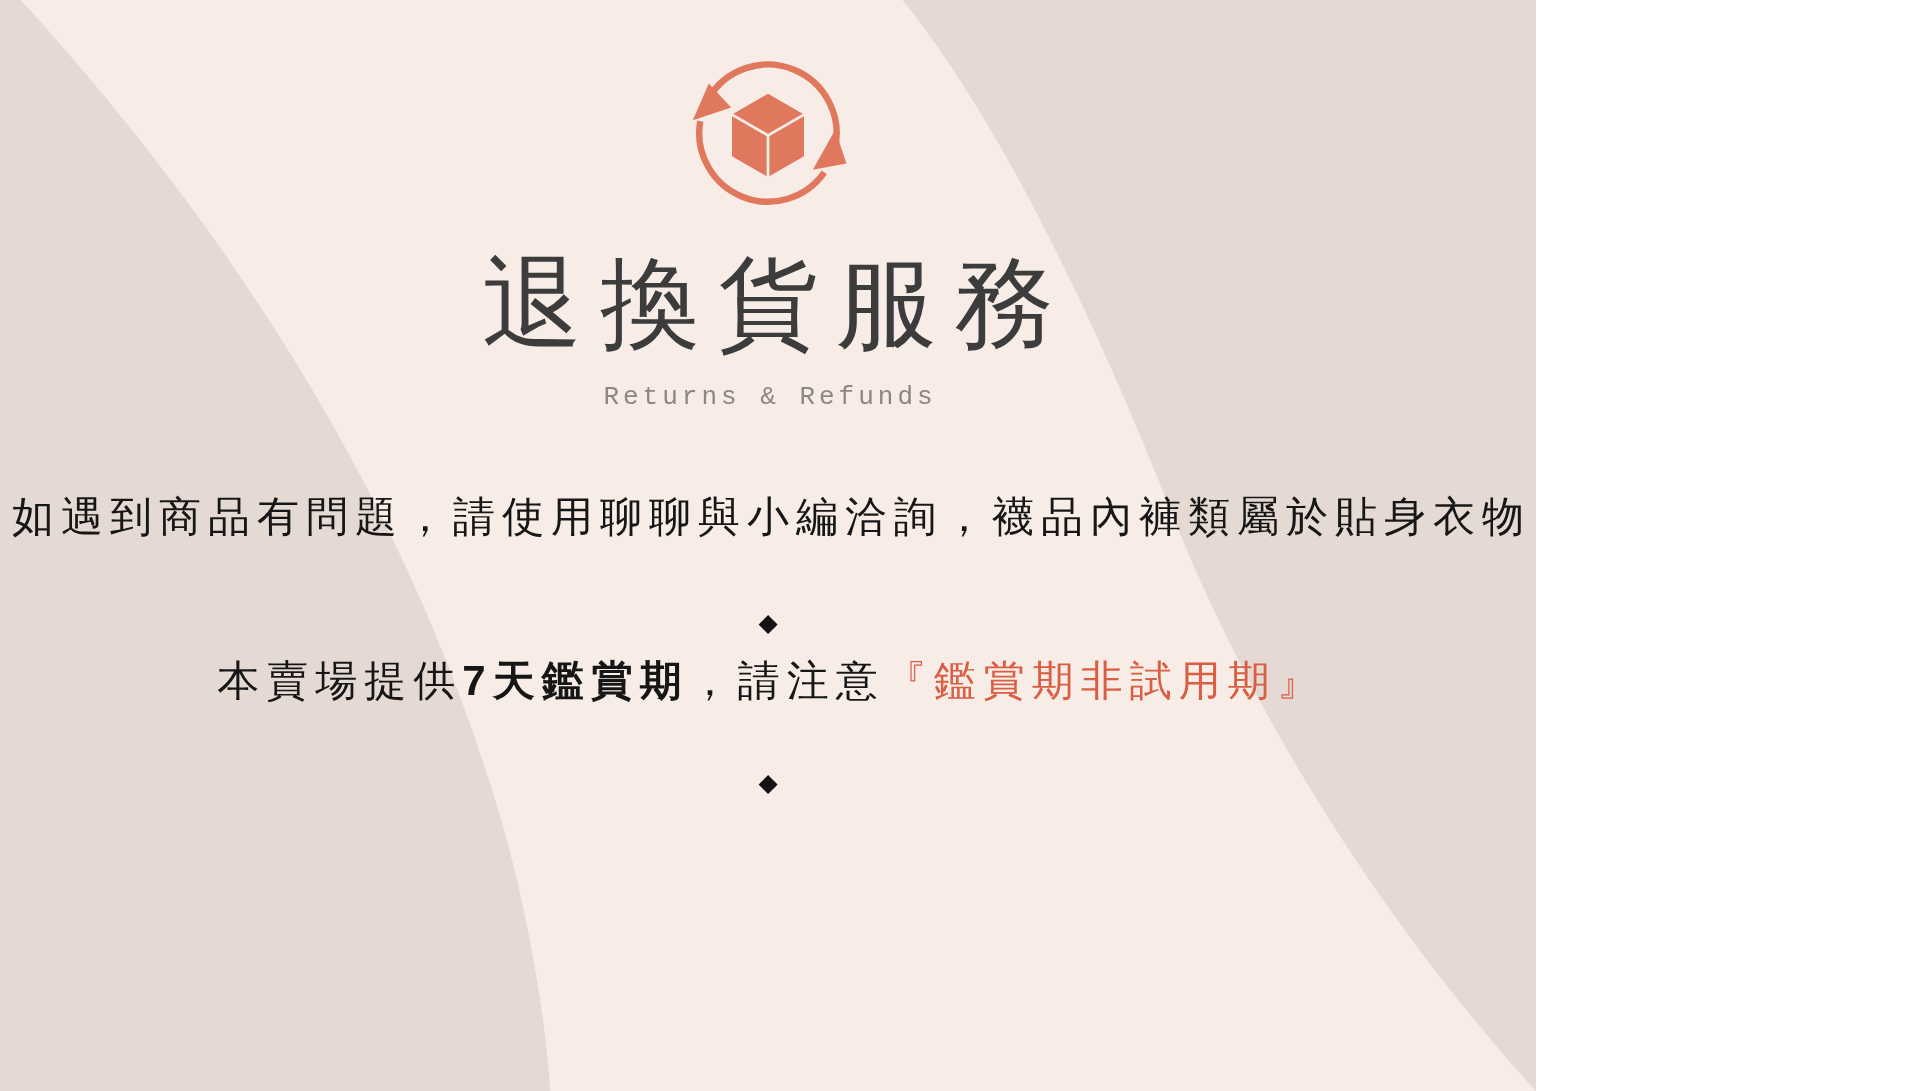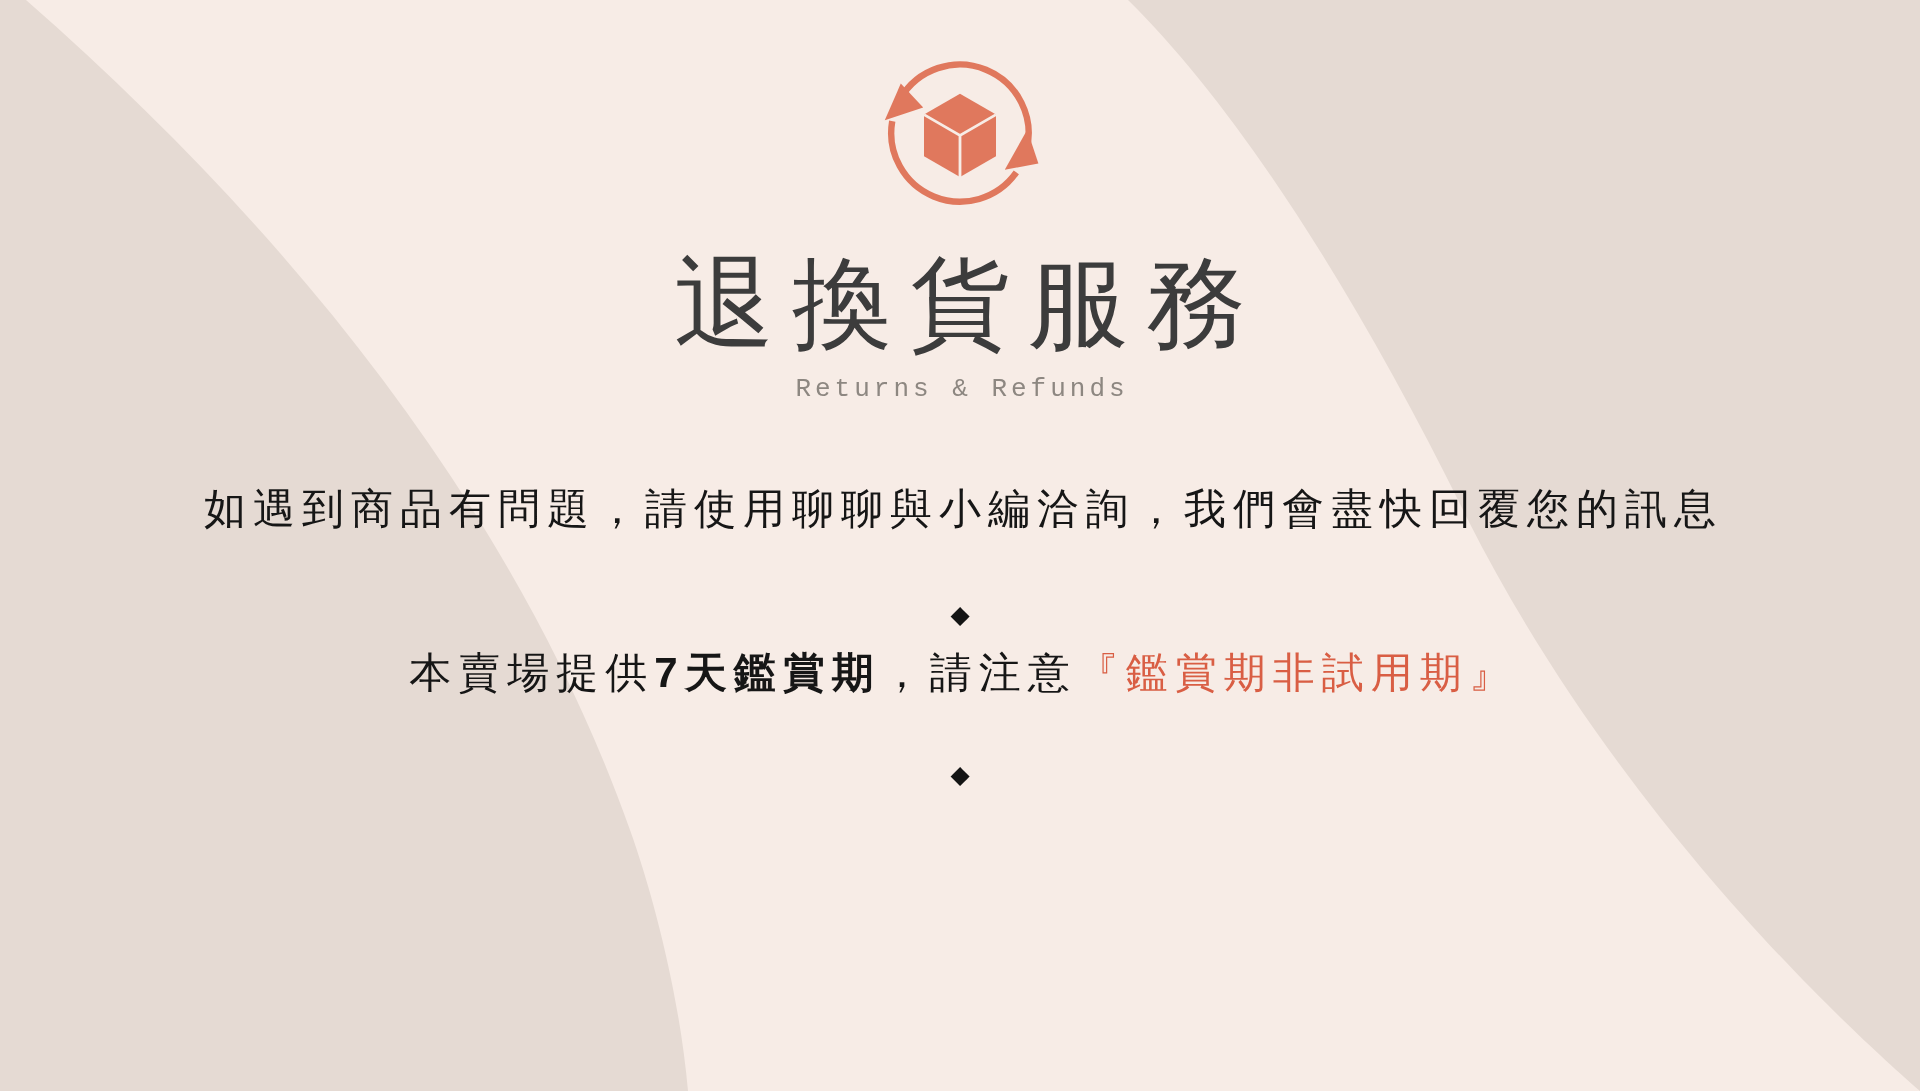--- a/index.html
+++ b/index.html
@@ -8,41 +8,41 @@
     --c-title:#3C3C3C;
     --c-subtitle:#8D8781;
     --c-body_text:#161616;
     --c-accent_text:#D95E44;
     --c-icon_coral:#E0785D;
     --c-separator:#141414;
   }
   html,body{margin:0;padding:0;}
   .poster{
     position:relative;
-    width:1920px;height:1091px;
+    width:1536px;height:1091px;
     background:var(--c-background,#F7ECE6);
     overflow:hidden;
     font-family:"Liberation Sans","DejaVu Sans",sans-serif;
   }
   .bg{position:absolute;left:0;top:0;width:100%;height:100%;display:block;}
   .content{
     position:absolute;inset:0;
     display:flex;flex-direction:column;align-items:center;
     text-align:center;
   }
   .icon-wrap{margin-top:53px;width:160px;height:160px;}
   .icon-wrap svg{width:100%;height:100%;display:block;}
   .title{
     margin:37px 0 0;
     font-size:100px;line-height:1.06;font-weight:500;
     color:var(--c-title,#3C3C3C);
     letter-spacing:18px;margin-left:18px;
   }
   .subtitle{
-    margin-top:20px;
+    margin-top:28px;
     font-family:"Liberation Mono","DejaVu Sans Mono",monospace;
     font-size:26px;line-height:1;
     letter-spacing:4px;margin-left:4px;
     color:var(--c-subtitle,#8D8781);
   }
   .para{
     margin:0;
     font-size:42px;line-height:70px;font-weight:500;
     letter-spacing:7px;margin-left:7px;
     color:var(--c-body_text,#161616);
@@ -83,21 +83,21 @@
 
         <polygon points="100,51 145,77 145,129 100,155 55,129 55,77" fill="#E0785D"></polygon>
         <path d="M55,77 L100,103 L145,77 M100,103 L100,155" fill="none" stroke="#F7ECE6" stroke-width="3.5"></path>
       </svg>
     </div>
 
     <h1 class="title">退換貨服務</h1>
 
     <div class="subtitle">Returns &amp; Refunds</div>
 
-    <p class="para p1"><span>如遇到商品有問題，請使用聊聊與小編洽詢，我們會盡快回覆您的訊息</span></p>
+    <p class="para p1"><span>如遇到商品有問題，請使用聊聊與小編洽詢，襪品內褲類屬於貼身衣物</span></p>
 
     <div class="diamond d1">◆</div>
 
     <p class="para p2">
       <span class="line"><span>本賣場提供</span><span class="bold">7天鑑賞期</span><span>，請注意</span><span class="accent">『鑑賞期非試用期』</span></span>
     </p>
 
     <div class="diamond d2">◆</div>
 
 

